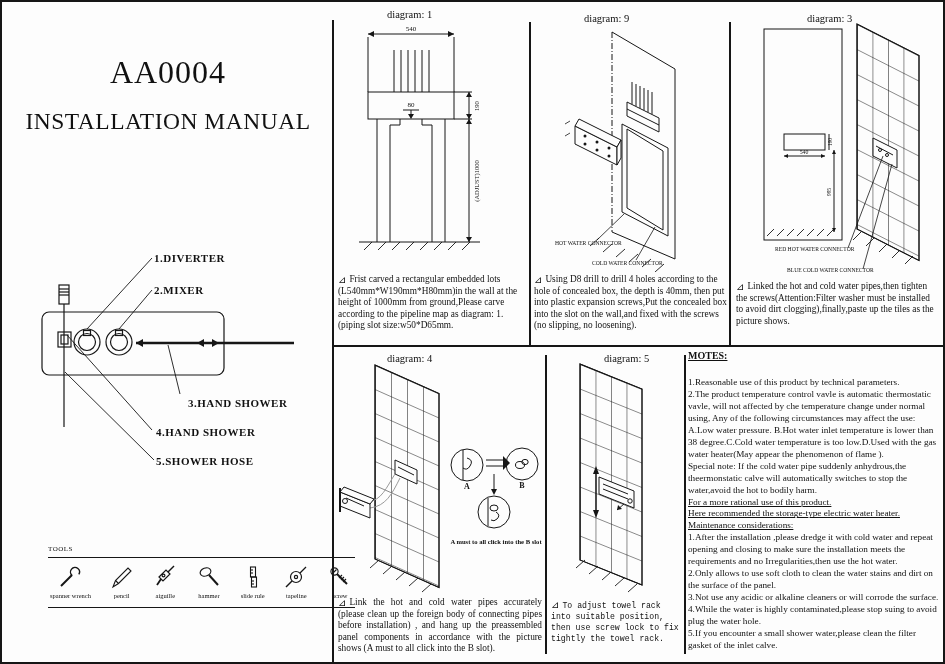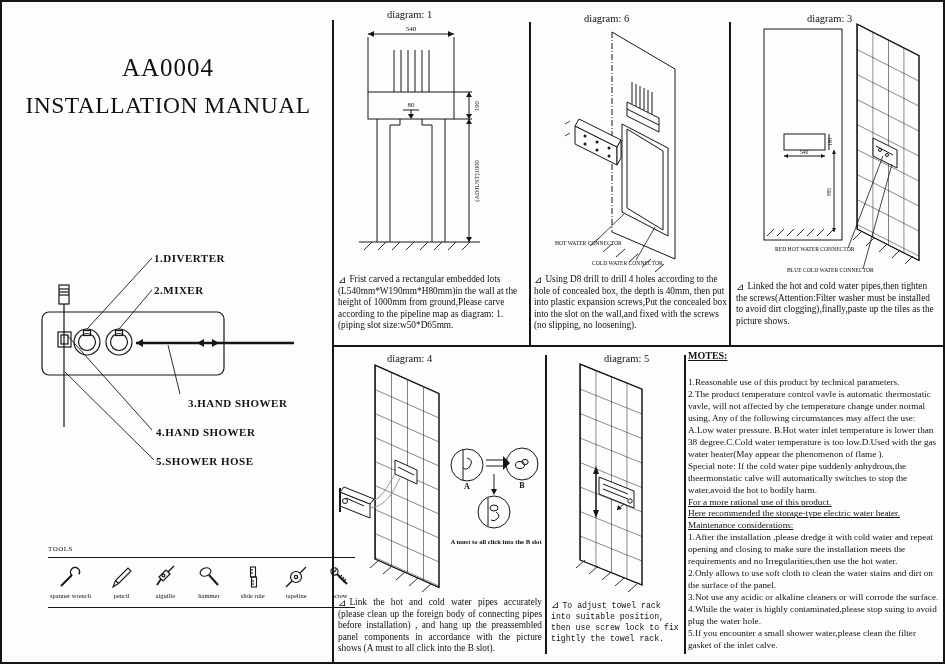--- a/index.html
+++ b/index.html
@@ -8,22 +8,22 @@
         font-family:"Liberation Serif",serif;color:#111;}
   .abs{position:absolute;}
   .vline{position:absolute;width:1.5px;background:#161616;}
   .hline{position:absolute;height:1.5px;background:#161616;}
   .dlabel{position:absolute;font-size:10.5px;font-family:"Liberation Serif",serif;margin-left:45px;}
   .para{position:absolute;font-size:9.3px;line-height:1.24;text-align:left;}
   .para .bullet{float:left;font-size:10px;margin-right:3px;line-height:1.1;}
   .para.just{text-align:justify;}
   .mono{font-family:"Liberation Mono",monospace;font-size:8.2px;line-height:1.35;}
   .title-block{position:absolute;left:0;top:52px;width:332px;text-align:center;}
-  .title1{font-size:25px;letter-spacing:1px;}
-  .title2{font-size:23.5px;letter-spacing:.5px;margin-top:10px;white-space:nowrap;}
+  .title1{font-size:32px;letter-spacing:1px;}
+  .title2{font-size:23.5px;letter-spacing:.5px;margin-top:17px;white-space:nowrap;}
   .plabel{position:absolute;font-size:11px;font-weight:bold;letter-spacing:.5px;white-space:nowrap;}
   .tools{position:absolute;left:12px;top:543px;width:307px;margin-left:34px;}
   .tools-title{font-size:7px;letter-spacing:.5px;}
   .tline{height:1px;background:#161616;margin:4px 0 6px 0;}
   .tools-row{display:flex;justify-content:space-between;align-items:flex-end;padding:0 2px;}
   .tool{display:flex;flex-direction:column;align-items:center;width:auto;}
   .tool .tlab{font-size:6.5px;white-space:nowrap;margin-top:2px;}
   .notes{position:absolute;left:686px;top:347px;width:253px;font-size:9.2px;line-height:1.3;}
   .notes .ntitle{font-weight:bold;text-decoration:underline;font-size:10px;margin-bottom:15px;}
   .notes p{margin:0;}
@@ -225,21 +225,21 @@
     <text x="61" y="7" font-size="7" text-anchor="middle">540</text>
     <text x="61" y="83" font-size="7" text-anchor="middle">80</text>
     <text x="129" y="82" font-size="6.5" text-anchor="middle" transform="rotate(-90 129 82)">190</text>
     <text x="129" y="157" font-size="6.5" text-anchor="middle" transform="rotate(-90 129 157)">(ADJUST)1000</text>
   </svg>
   <div class="para" style="left:336px;top:272px;width:188px;">
     <span class="bullet">⊿</span>
     <span>Frist carved a rectangular embedded lots (L540mm*W190mm*H80mm)in the wall at the height of 1000mm from ground,Please carve according to the pipeline map as diagram: 1. (piping slot size:w50*D65mm.</span>
   </div>
 
-  <div class="dlabel" style="left:537px;top:11px;">diagram: 6</div>
+  <div class="dlabel" style="left:537px;top:11px;">diagram: 9</div>
   <svg class="abs" style="left:533px;top:22px;" width="192" height="248" viewBox="0 0 192 248">
     <g stroke="#161616" fill="none" stroke-width="1">
 
       <polyline points="77,8 140,45 140,235 77,208"></polyline>
       <line x1="77" y1="8" x2="77" y2="208" stroke-dasharray="6 2 1 2"></line>
 
       <polygon points="87,100 133,124 133,212 87,188"></polygon>
       <polygon points="92,105 128,127 128,206 92,184"></polygon>
 
       <polygon points="92,78 124,94 124,108 92,92"></polygon>

